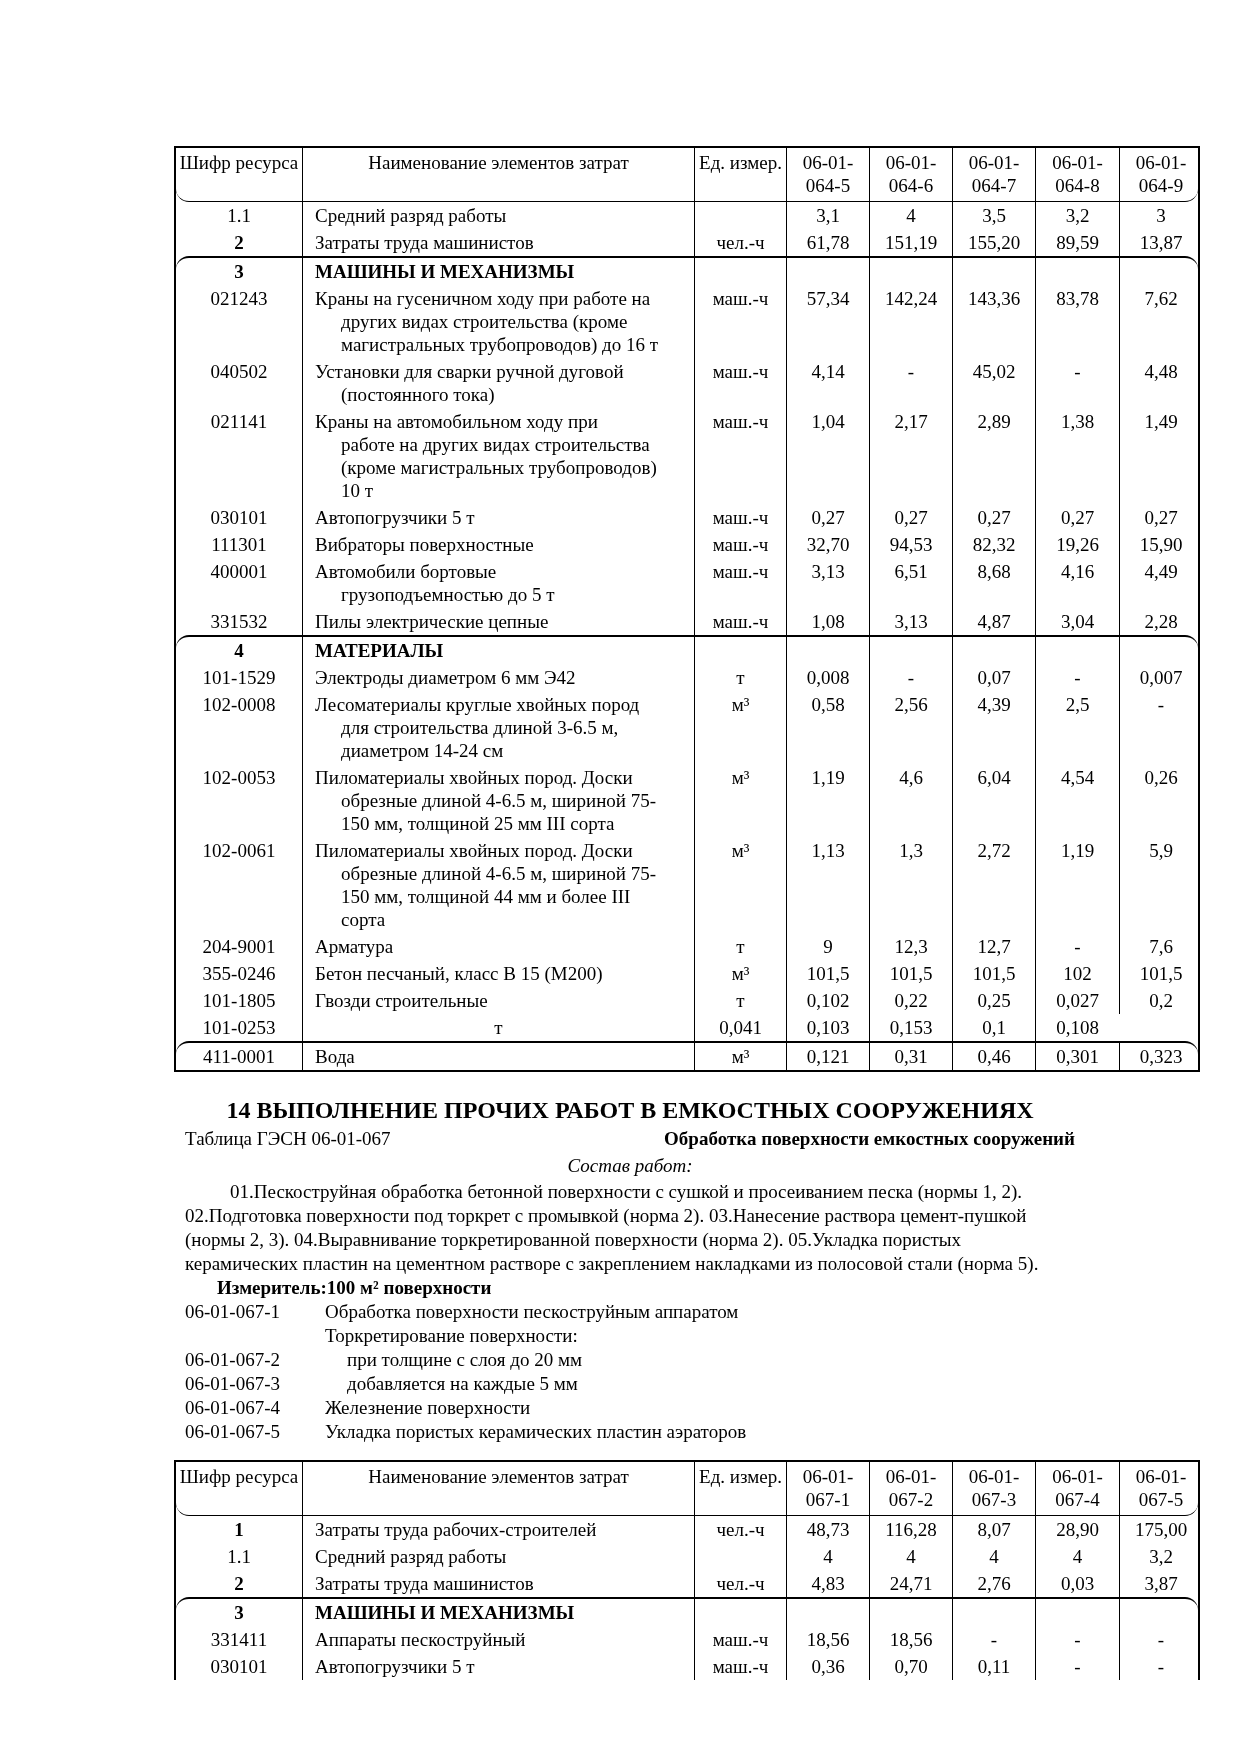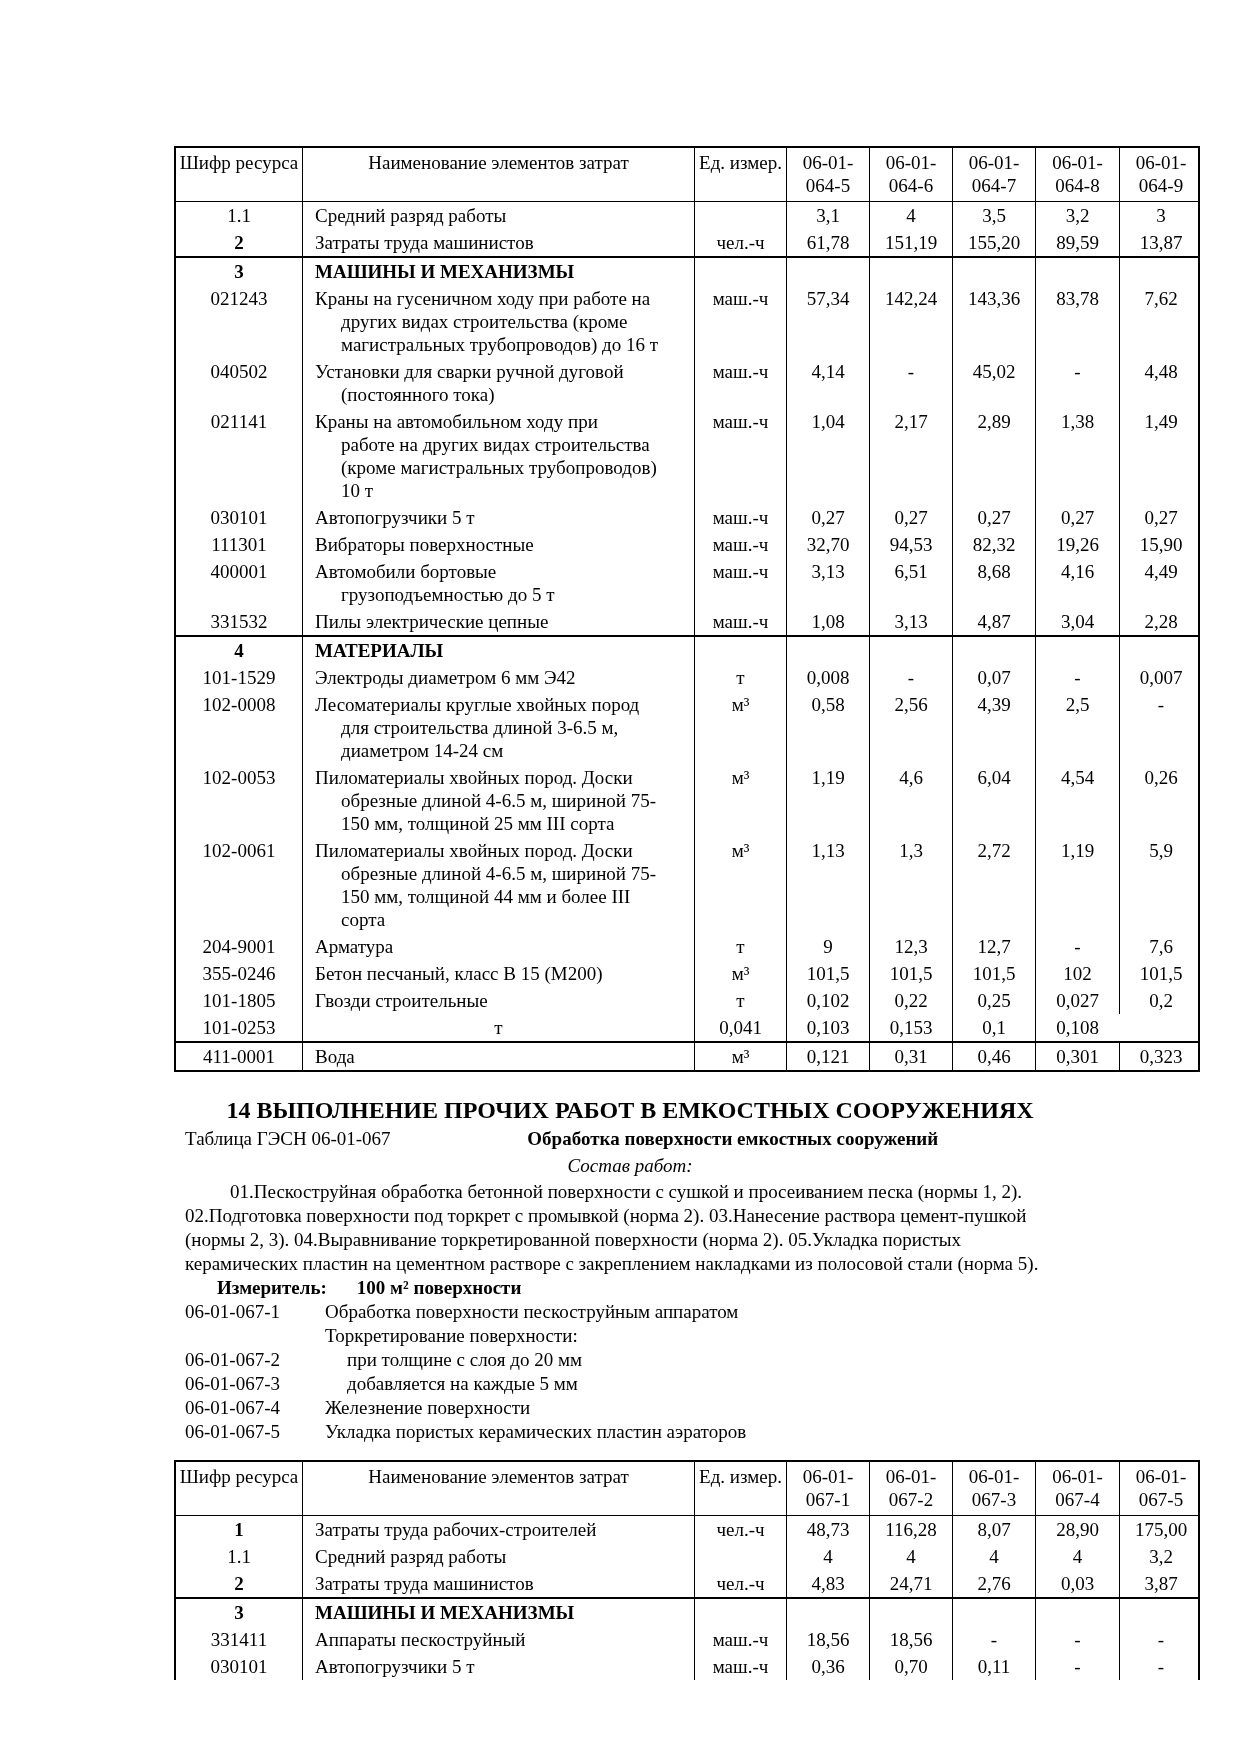--- a/index.html
+++ b/index.html
@@ -9,21 +9,21 @@
     width: 1240px; height: 1755px; background: #fff; position: relative;
     margin: 0 auto; overflow: hidden; padding-top: 146px;
   }
   
   .gtable {
     margin-left: 174px; width: 1026px;
     border: 2px solid #000;
     font-size: 19px; line-height: 23px;
   }
   .gtable.cut { border-bottom: none; }
-  .trow { display: grid; grid-template-columns: 126px 392px 92px 83px 83px 83px 84px 83px; }
+  .trow { display: grid; grid-template-columns: 126px 392px 92px 83px 83px 83px 84px 83px; border-radius: 13px; }
   .trow.thead { border-bottom: 1.5px solid #000; }
   .trow.rule { border-top: 2px solid #000; }
   .c {
     border-left: 1.5px solid #000;
     padding: 2px 3px;
     text-align: center;
     white-space: pre-line;
     overflow: hidden;
   }
   .c:first-child { border-left: none; }
@@ -32,25 +32,25 @@
     text-align: left;
     padding: 2px 6px 2px 38px;
     text-indent: -26px;
   }
   .bold { font-weight: bold; }
   
   .mid { margin: 26px 150px 0 185px; width: 890px; font-size: 19px; line-height: 24px; }
   .mid-heading { text-align: center; font-weight: bold; font-size: 24px; margin-bottom: 5px; }
   .caption-row { display: flex; margin-bottom: 3px; }
   .caption-label { font-weight: normal; white-space: nowrap; }
-  .caption-title { flex: 1; text-align: center; font-weight: bold; }
+  .caption-title { flex: 1; text-align: right; font-weight: bold; }
   .sostav-label { text-align: center; font-style: italic; margin-bottom: 2px; }
   .sostav-text { text-indent: 45px; text-align: left; }
   .izmeritel { font-weight: bold; margin-left: 32px; }
-  .izmeritel .lbl { margin-right: 30px; text-align: center; }
+  .izmeritel .lbl { margin-right: 0; text-align: center; }
   .measures { }
   .mrow { display: flex; }
   .mcode { width: 140px; flex: none; }
   .mdesc {}
   .mdesc.ind { padding-left: 22px; }
   .t2wrap { margin-top: 16px; }
 </style>
 </head>
 <body>
 

